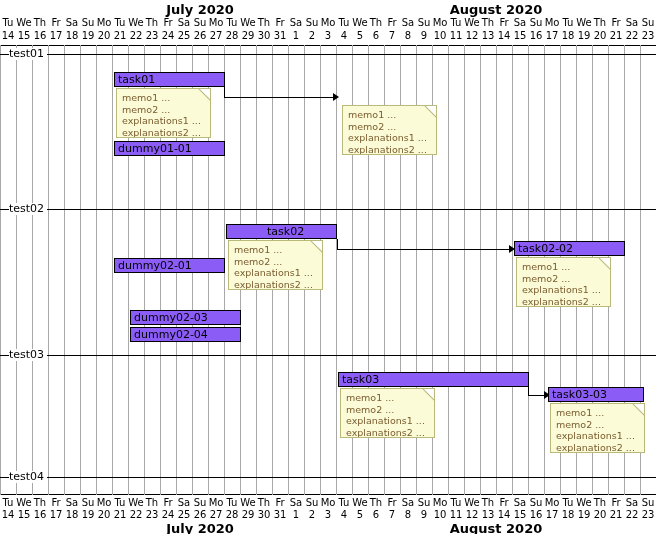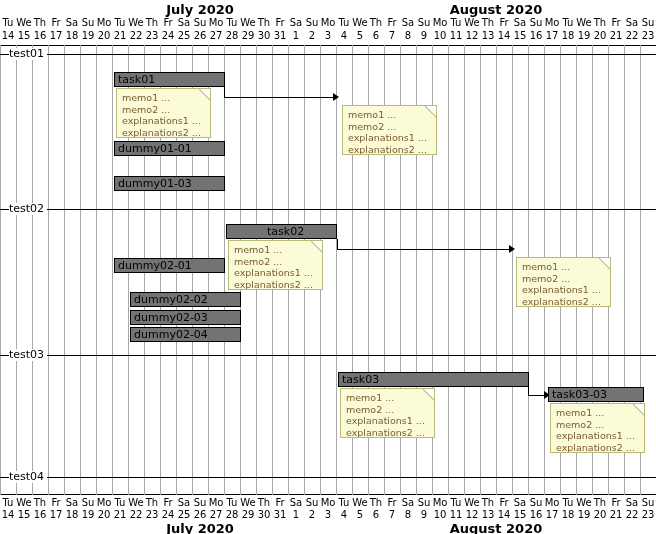--- a/index.html
+++ b/index.html
@@ -90,21 +90,21 @@
     width: 7px;
     height: 1px;
     background: #000;
     left: 0;
   }
 
   
   .bar {
     position: absolute;
     height: 15px;
-    background: #737373;
+    background: #8b5cf6;
     border: 1px solid #000000;
     box-sizing: border-box;
     font-size: 11px;
     line-height: 13px;
     color: #000;
     padding-left: 3px;
     white-space: nowrap;
     overflow: hidden;
   }
 
@@ -355,45 +355,44 @@
   <div class="note" style="left:342px; top:105px; width:95px; height:50px;">
     <div class="fold"></div>
     <div class="fold-edge"></div>
     <span class="note-line">memo1 ...</span>
     <span class="note-line">memo2 ...</span>
     <span class="note-line">explanations1 ...</span>
     <span class="note-line">explanations2 ...</span>
   </div>
 
   <div class="bar" style="left:114px; top:141px; width:111px;">dummy01-01</div>
-  <div class="bar" style="left:114px; top:176px; width:111px;">dummy01-03</div>
 
   <div class="bar" style="left:226px; top:224px; width:111px;padding-left:40px;">task02</div>
 
   <div class="note" style="left:228px; top:240px; width:95px; height:50px;">
     <div class="fold"></div>
     <div class="fold-edge"></div>
     <span class="note-line">memo1 ...</span>
     <span class="note-line">memo2 ...</span>
     <span class="note-line">explanations1 ...</span>
     <span class="note-line">explanations2 ...</span>
   </div>
 
+  <div class="bar" style="left:514px; top:241px; width:111px;">task02-02</div>
 
   <div class="note" style="left:516px; top:257px; width:95px; height:50px;">
     <div class="fold"></div>
     <div class="fold-edge"></div>
     <span class="note-line">memo1 ...</span>
     <span class="note-line">memo2 ...</span>
     <span class="note-line">explanations1 ...</span>
     <span class="note-line">explanations2 ...</span>
   </div>
 
   <div class="bar" style="left:114px; top:258px; width:111px;">dummy02-01</div>
-  <div class="bar" style="left:130px; top:292px; width:111px;">dummy02-02</div>
   <div class="bar" style="left:130px; top:310px; width:111px;">dummy02-03</div>
   <div class="bar" style="left:130px; top:327px; width:111px;">dummy02-04</div>
 
   <div class="bar" style="left:338px; top:372px; width:191px;">task03</div>
 
   <div class="note" style="left:340px; top:388px; width:95px; height:50px;">
     <div class="fold"></div>
     <div class="fold-edge"></div>
     <span class="note-line">memo1 ...</span>
     <span class="note-line">memo2 ...</span>

